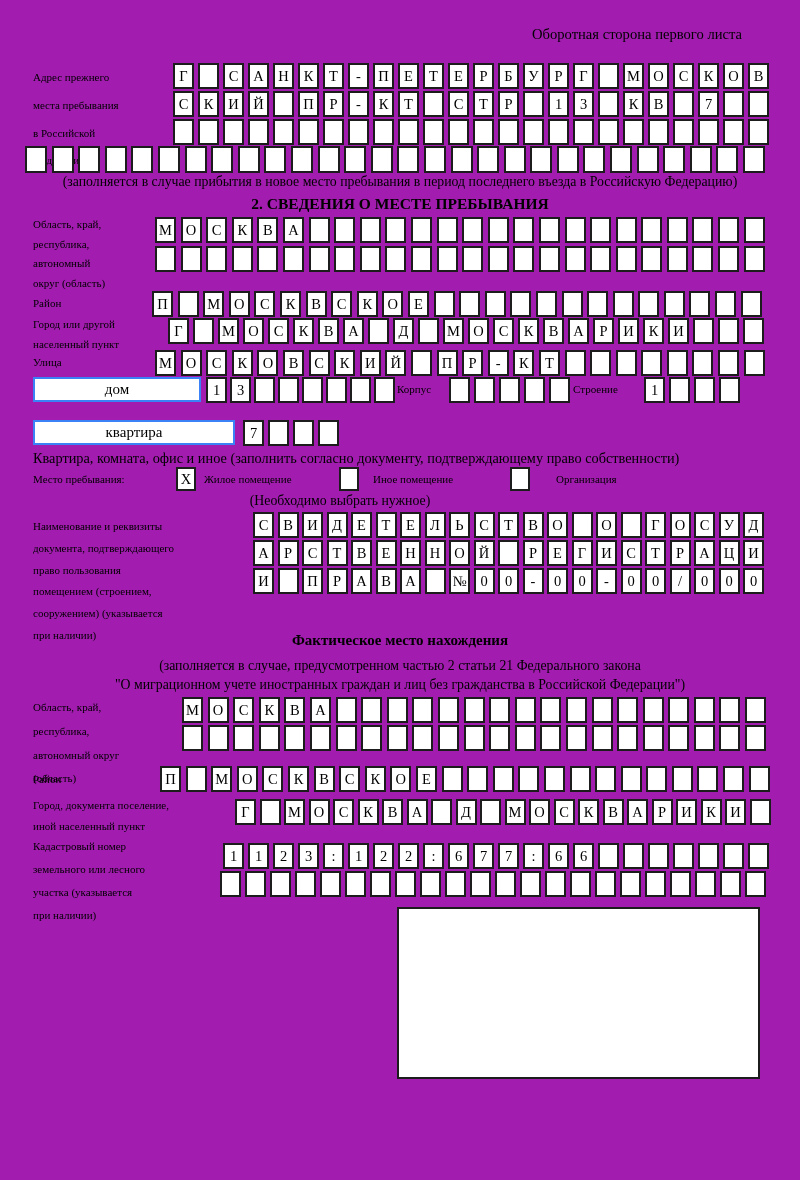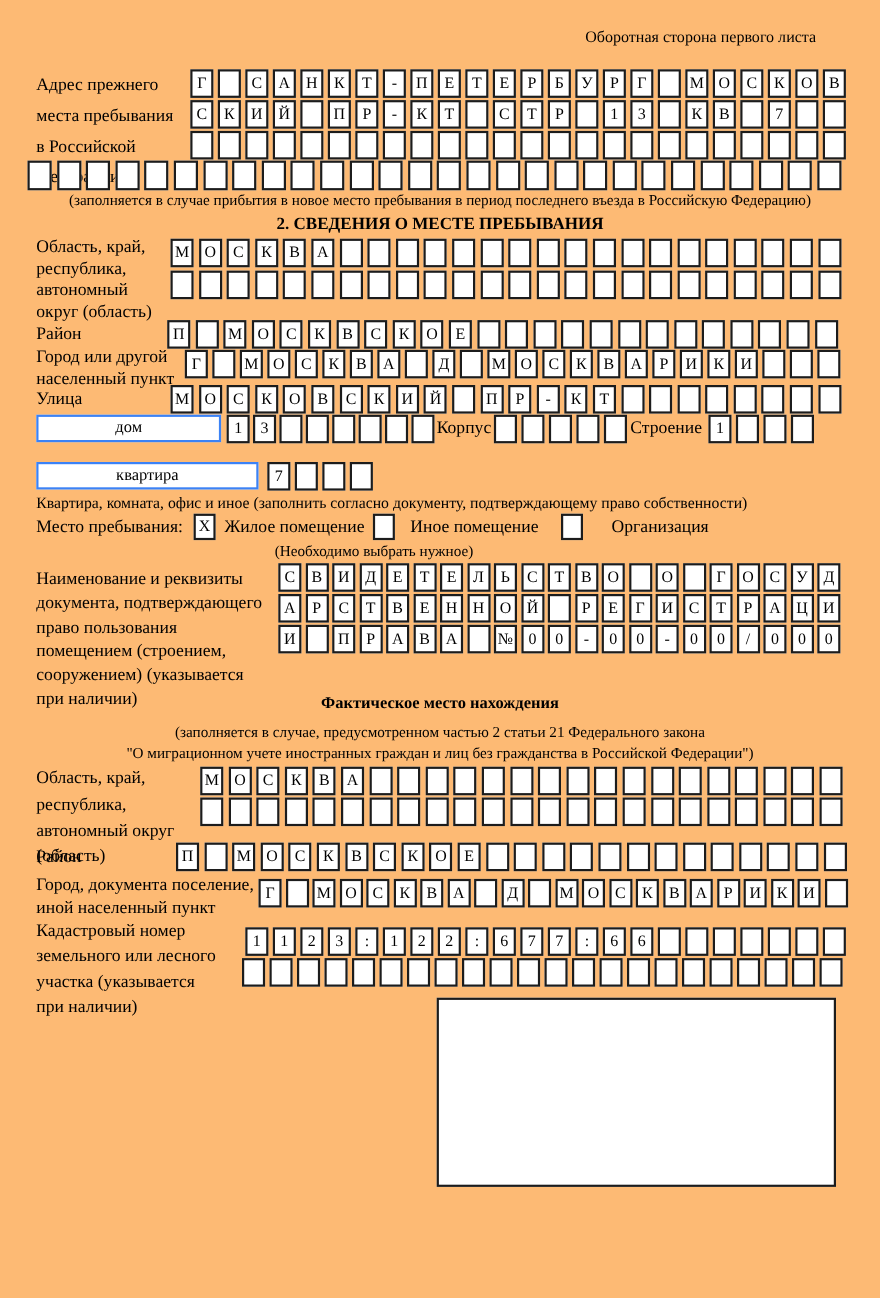--- a/index.html
+++ b/index.html
@@ -1,19 +1,19 @@
 <!DOCTYPE html>
 <html><head>
 <meta charset="utf-8">
 <style>
   html,body{margin:0;padding:0;background:#fff;}
-  .page{position:relative;width:800px;height:1180px;background:#fdba74;
+  .page{position:relative;width:800px;height:1180px;background:#a21caf;
         font-family:"Liberation Serif","DejaVu Serif",serif;color:#000;overflow:hidden;}
   .hdrnote{position:absolute;top:26px;left:0;right:58px;text-align:right;font-size:14.6px;}
-  .lbl{position:absolute;font-size:16px;line-height:19.5px;}
+  .lbl{position:absolute;font-size:11px;line-height:19.5px;}
   .cr{position:absolute;display:flex;column-gap:4px;}
   .cell{flex:none;width:21px;height:26px;box-sizing:border-box;border:2px solid #1c1c1c;
         display:flex;align-items:center;justify-content:center;
         font-size:14.5px;background:#fff;}
   .g46{column-gap:4.6px;}
   .g35{column-gap:3.5px;}
   .g3{column-gap:3px;}
   .wide{column-gap:4.6px;}
   .wide .cell{width:22px;height:27px;}
   .fbox{position:absolute;box-sizing:border-box;border:2px solid #3b82f6;background:#fff;

